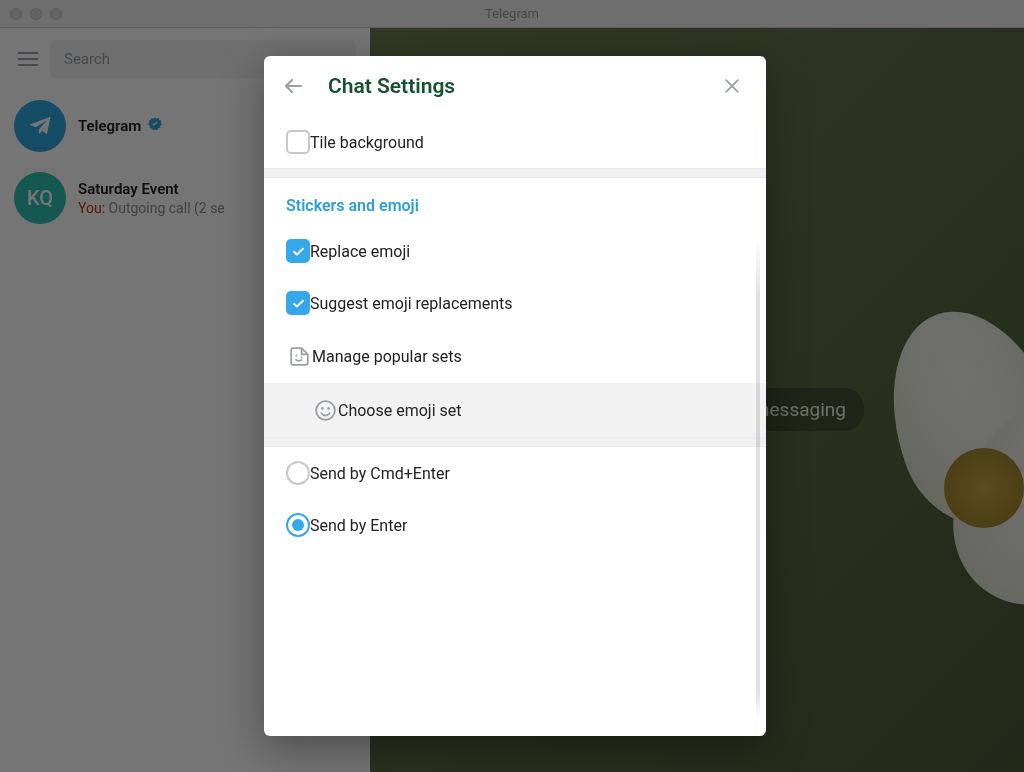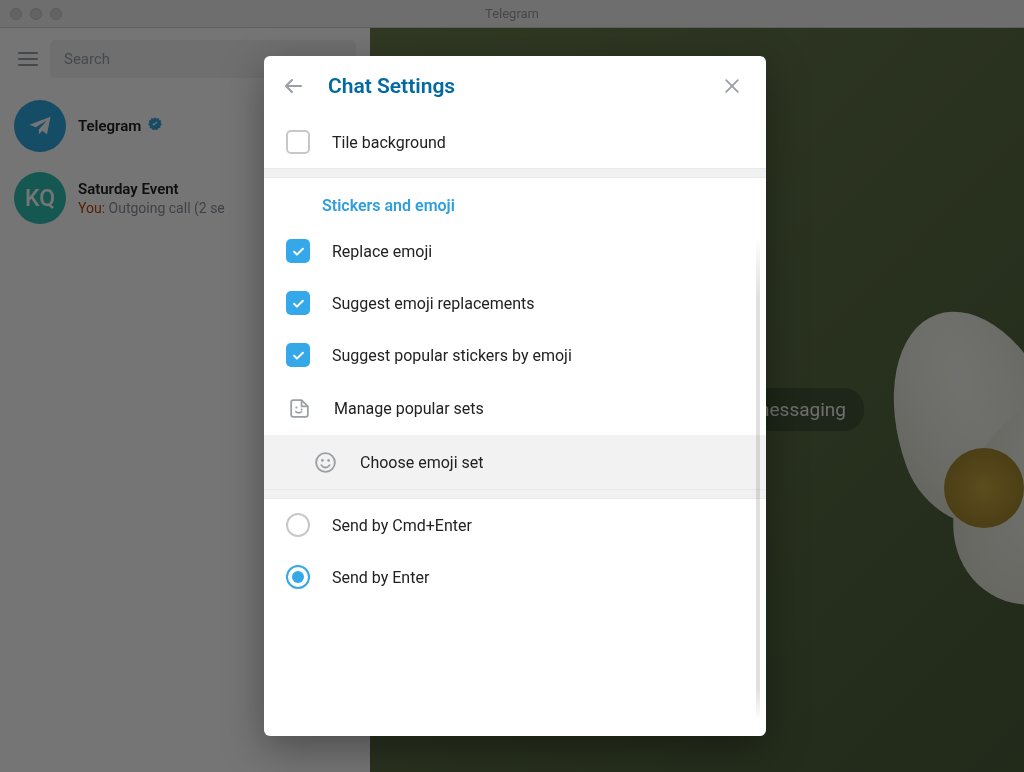--- a/index.html
+++ b/index.html
@@ -16,21 +16,21 @@
     .sidebar { width: 370px; background: #ffffff; display: flex; flex-direction: column; }
     .sidebar-top { display: flex; align-items: center; padding: 12px 14px 12px 10px; gap: 4px; }
     .hamburger { width: 36px; height: 36px; display: flex; flex-direction: column; justify-content: center; gap: 4px; padding: 0 8px; }
     .hamburger span { height: 2px; background: #9aa0a6; border-radius: 1px; }
     .search-box { flex: 1; height: 38px; background: #f1f1f1; border-radius: 5px; padding: 0 14px; display: flex; align-items: center; font-size: 15px; color: #9aa0a6; }
 
     .chat-list { flex: 1; }
     .chat-item { display: flex; gap: 12px; padding: 10px 14px; align-items: center; }
     .avatar { width: 52px; height: 52px; border-radius: 50%; display: flex; align-items: center; justify-content: center; flex-shrink: 0; }
     .avatar.telegram { background: #2FA6DE; }
-    .avatar.kq { background: #2FBFB0; color: #fff; font-size: 23px; font-weight: 500; }
+    .avatar.kq { background: #2FBFB0; color: #fff; font-size: 20px; font-weight: 500; }
     .chat-text { flex: 1; min-width: 0; }
     .chat-title { font-size: 15px; font-weight: 600; color: #222; display: flex; align-items: center; gap: 6px; }
     .verified-badge { width: 16px; height: 16px; }
     .chat-subtitle { font-size: 14px; color: #8a8f98; margin-top: 2px; white-space: nowrap; overflow: hidden; }
     .chat-subtitle .you { color: #c2410c; }
 
     .main-area { flex: 1; position: relative; overflow: hidden; background: linear-gradient(135deg, #6b7d4f 0%, #4a5d3a 100%); }
     .bg-layer { position: absolute; inset: 0; }
     .petals { position: absolute; right: -40px; top: 240px; width: 320px; height: 320px; }
     .petal { position: absolute; width: 160px; height: 220px; background: radial-gradient(ellipse at 50% 30%, #f5f5f0 0%, #e8e8dd 60%, #d6d6c8 100%); border-radius: 50% 50% 50% 50% / 60% 60% 40% 40%; }
@@ -39,33 +39,33 @@
     .flower-center { position: absolute; right: 40px; top: 180px; width: 80px; height: 80px; background: radial-gradient(circle, #c9a843 0%, #a68a2f 70%); border-radius: 50%; }
     .bubble-msg { position: absolute; right: 160px; top: 360px; background: rgba(60,80,50,0.85); color: #f0f0e8; padding: 10px 18px; border-radius: 20px; font-size: 19px; }
 
     
     .overlay { position: absolute; inset: 0; background: rgba(0,0,0,0.54); }
 
     
     .modal { position: absolute; left: 264px; top: 56px; width: 502px; height: 680px; background: #fff; border-radius: 6px; box-shadow: 0 12px 40px rgba(0,0,0,0.35); display: flex; flex-direction: column; overflow: hidden; }
     .modal-header { display: flex; align-items: center; padding: 18px 22px 18px 18px; gap: 22px; }
     .back-arrow { width: 24px; height: 24px; display: flex; align-items: center; justify-content: center; cursor: pointer; color: #9aa0a6; }
-    .modal-title { font-size: 21px; font-weight: 600; color: #0369a1; flex: 1; }
+    .modal-title { font-size: 21px; font-weight: 600; color: #14532d; flex: 1; }
     .close-x { width: 24px; height: 24px; display: flex; align-items: center; justify-content: center; cursor: pointer; color: #9aa0a6; }
 
     .modal-body { flex: 1; overflow-y: auto; position: relative; }
     .modal-scroll-shadow { position: absolute; right: 6px; top: 0; bottom: 16px; width: 4px; background: linear-gradient(to bottom, rgba(0,0,0,0) 0%, rgba(0,0,0,0) 20%, rgba(0,0,0,0.12) 30%, rgba(0,0,0,0.12) 95%, rgba(0,0,0,0) 100%); border-radius: 2px; }
 
     .section-divider { height: 10px; background: #f1f1f1; border-top: 1px solid #eaeaea; border-bottom: 1px solid #eaeaea; }
 
-    .row { display: flex; align-items: center; padding: 14px 22px; gap: 22px; cursor: pointer; }
+    .row { display: flex; align-items: center; padding: 14px 22px; cursor: pointer; }
     .row.highlighted { background: #f2f2f2; padding-left: 48px; }
     .row-label { font-size: 16px; color: #222; }
 
-    .section-heading { padding: 18px 22px 10px; font-size: 16px; font-weight: 600; color: #2F9EDB; margin-left: 36px; }
+    .section-heading { padding: 18px 22px 10px; font-size: 16px; font-weight: 600; color: #2F9EDB; }
 
     .checkbox { width: 24px; height: 24px; border-radius: 5px; flex-shrink: 0; display: flex; align-items: center; justify-content: center; }
     .checkbox.unchecked { border: 2px solid #c8c8c8; background: #fff; }
     .checkbox.checked { background: #34A8E8; }
     .checkbox.checked svg { width: 15px; height: 15px; }
 
     .icon-box { width: 26px; height: 26px; display: flex; align-items: center; justify-content: center; color: #9aa0a6; flex-shrink: 0; }
 
     .radio { width: 24px; height: 24px; border-radius: 50%; border: 2px solid #c8c8c8; flex-shrink: 0; display: flex; align-items: center; justify-content: center; }
     .radio.selected { border-color: #34A8E8; }
@@ -184,28 +184,20 @@
 
     <div class="row">
       <div class="checkbox checked">
         <svg viewBox="0 0 24 24">
             <path fill="none" stroke="#fff" stroke-width="3.2" stroke-linecap="round" stroke-linejoin="round" d="M5 12.5l4.5 4.5L19 7.5"></path>
           </svg>
       </div>
       <div class="row-label">Suggest emoji replacements</div>
     </div>
 
-    <div class="row">
-      <div class="checkbox checked">
-        <svg viewBox="0 0 24 24">
-            <path fill="none" stroke="#fff" stroke-width="3.2" stroke-linecap="round" stroke-linejoin="round" d="M5 12.5l4.5 4.5L19 7.5"></path>
-          </svg>
-      </div>
-      <div class="row-label">Suggest popular stickers by emoji</div>
-    </div>
 
     <div class="row">
       <div class="icon-box">
         <svg width="25" height="25" viewBox="0 0 24 24">
             <path fill="none" stroke="currentColor" stroke-width="1.7" stroke-linejoin="round" d="M4 6a2 2 0 012-2h8l6 6v8a2 2 0 01-2 2H6a2 2 0 01-2-2V6z"></path>
             <path fill="none" stroke="currentColor" stroke-width="1.7" d="M14 4v6h6"></path>
             <circle cx="9" cy="11" r="1" fill="currentColor"></circle>
             <circle cx="14" cy="13" r="1" fill="currentColor"></circle>
             <path fill="none" stroke="currentColor" stroke-width="1.5" stroke-linecap="round" d="M8.5 15c1 1.2 3.5 1.8 5.5.3"></path>
           </svg>

